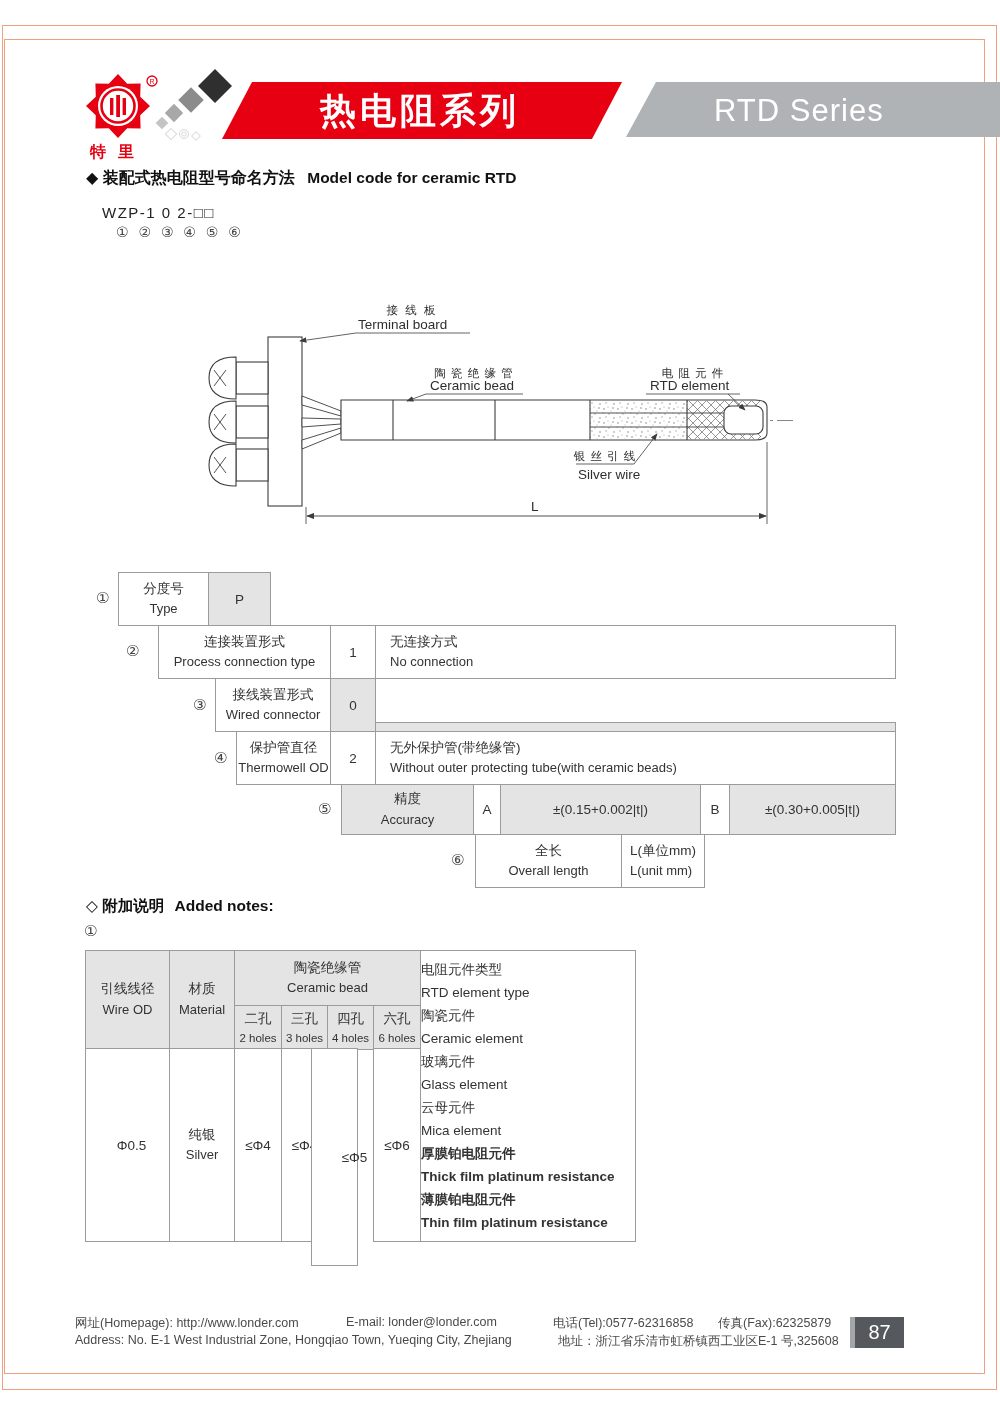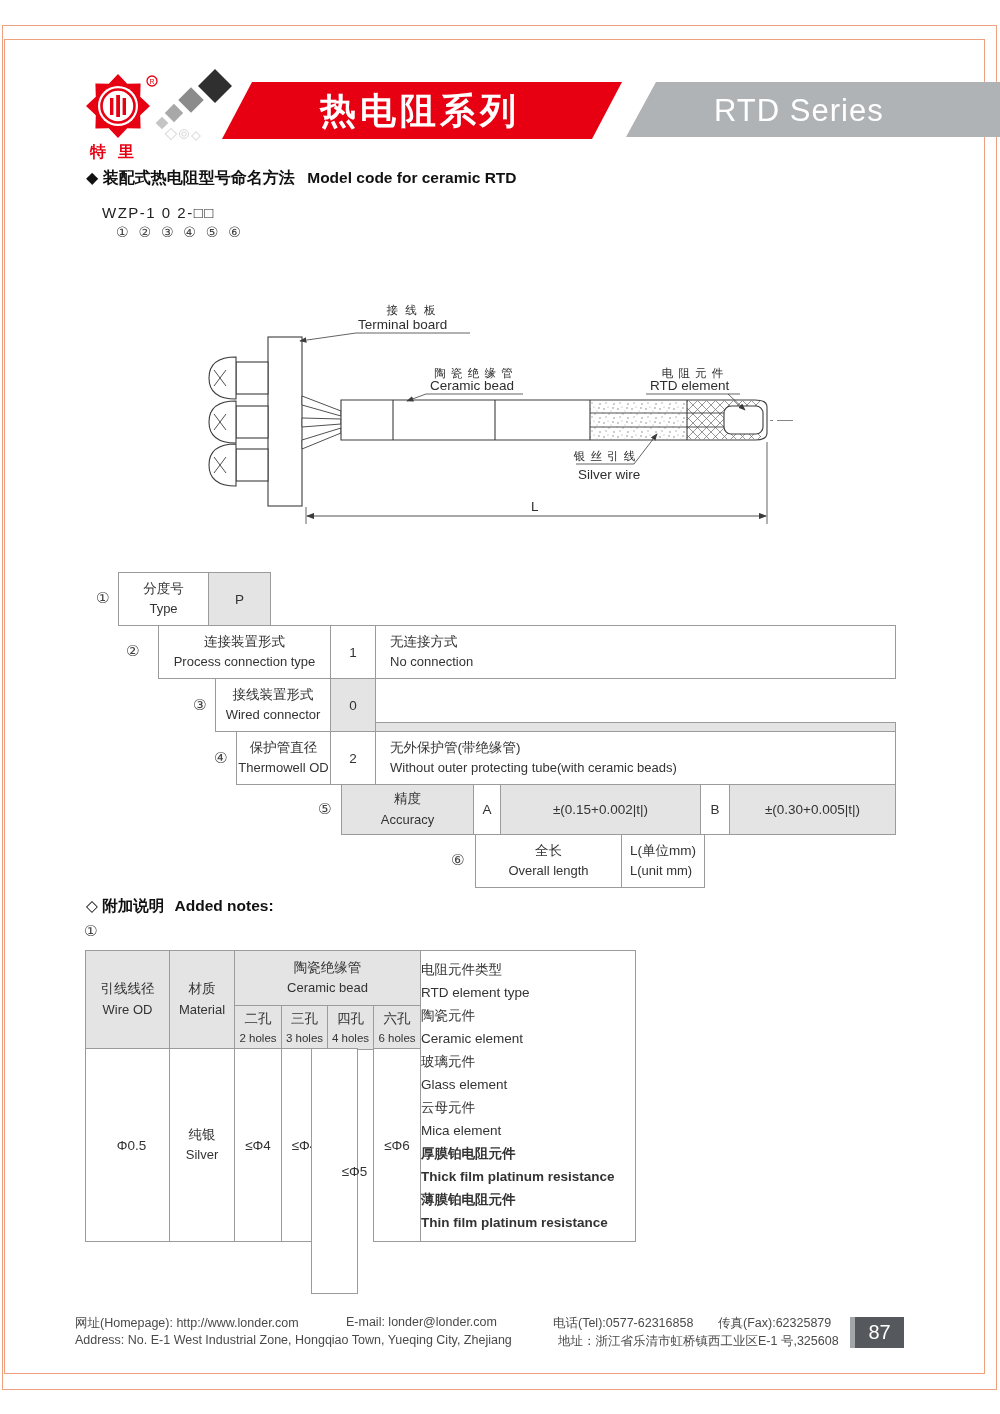--- a/index.html
+++ b/index.html
@@ -273,21 +273,21 @@
     <div class="en" style="font-size:11.5px;">6 holes</div>
   </div>
 
   <div class="cell center" style="left:85px;top:1048px;width:85px;height:194px;padding-left:8px;">Φ0.5</div>
   <div class="cell center" style="left:169px;top:1048px;width:66px;height:194px;text-align:center;">
     <div class="zh">纯银</div>
     <div class="en">Silver</div>
   </div>
   <div class="cell center" style="left:234px;top:1048px;width:48px;height:194px;">≤Φ4</div>
   <div class="cell center" style="left:281px;top:1048px;width:47px;height:194px;">≤Φ4</div>
-  <div class="cell center" style="left:311px;top:1048px;width:47px;height:246px;padding-left:40px;">≤Φ5</div>
+  <div class="cell center" style="left:311px;top:1048px;width:47px;height:218px;padding-left:40px;">≤Φ5</div>
   <div class="cell center" style="left:373px;top:1048px;width:48px;height:194px;">≤Φ6</div>
 
   <div class="cell elem-col" style="left:420px;top:950px;width:216px;height:292px;">
     <div>电阻元件类型</div>
     <div>RTD element type</div>
     <div>陶瓷元件</div>
     <div>Ceramic element</div>
     <div>玻璃元件</div>
     <div>Glass element</div>
     <div>云母元件</div>

